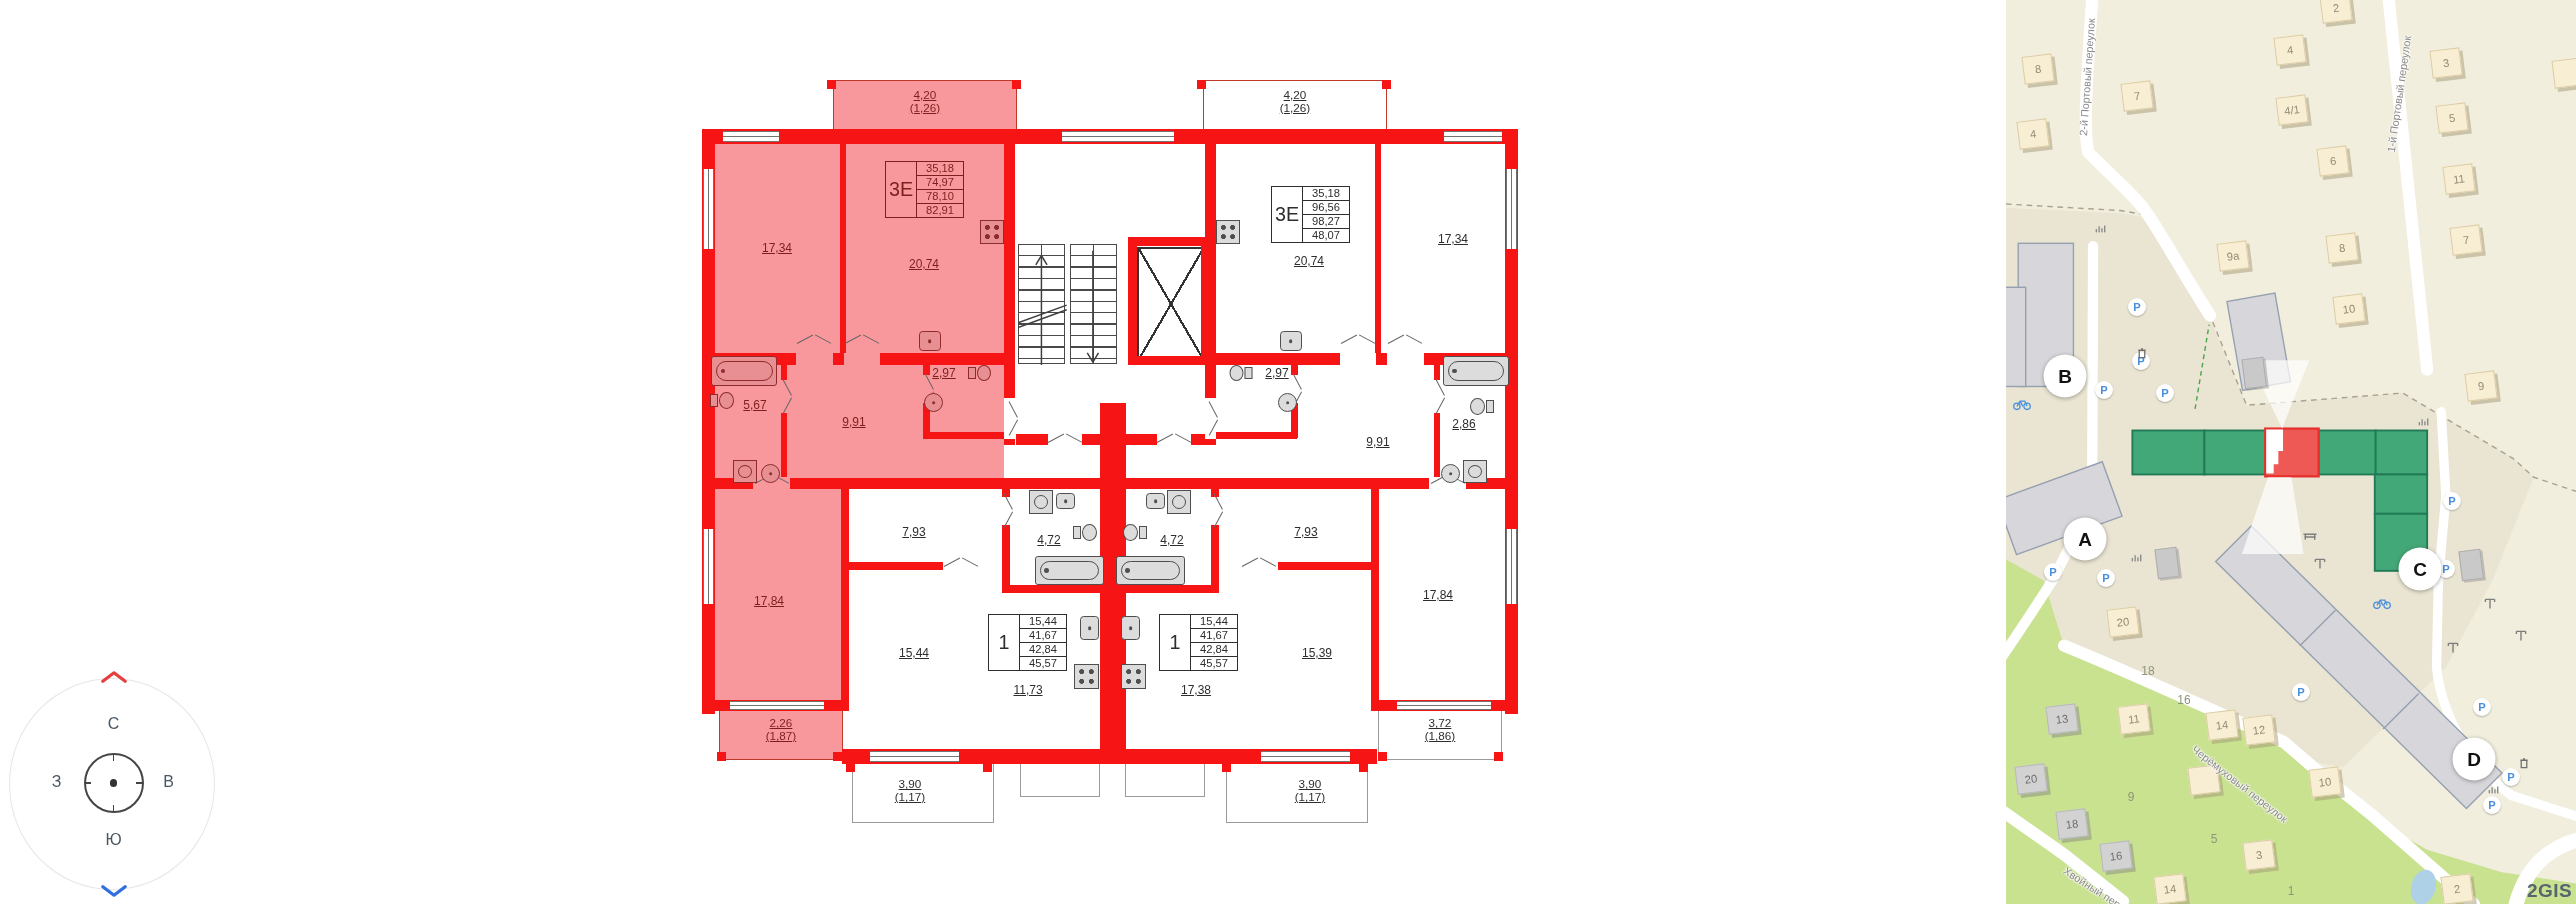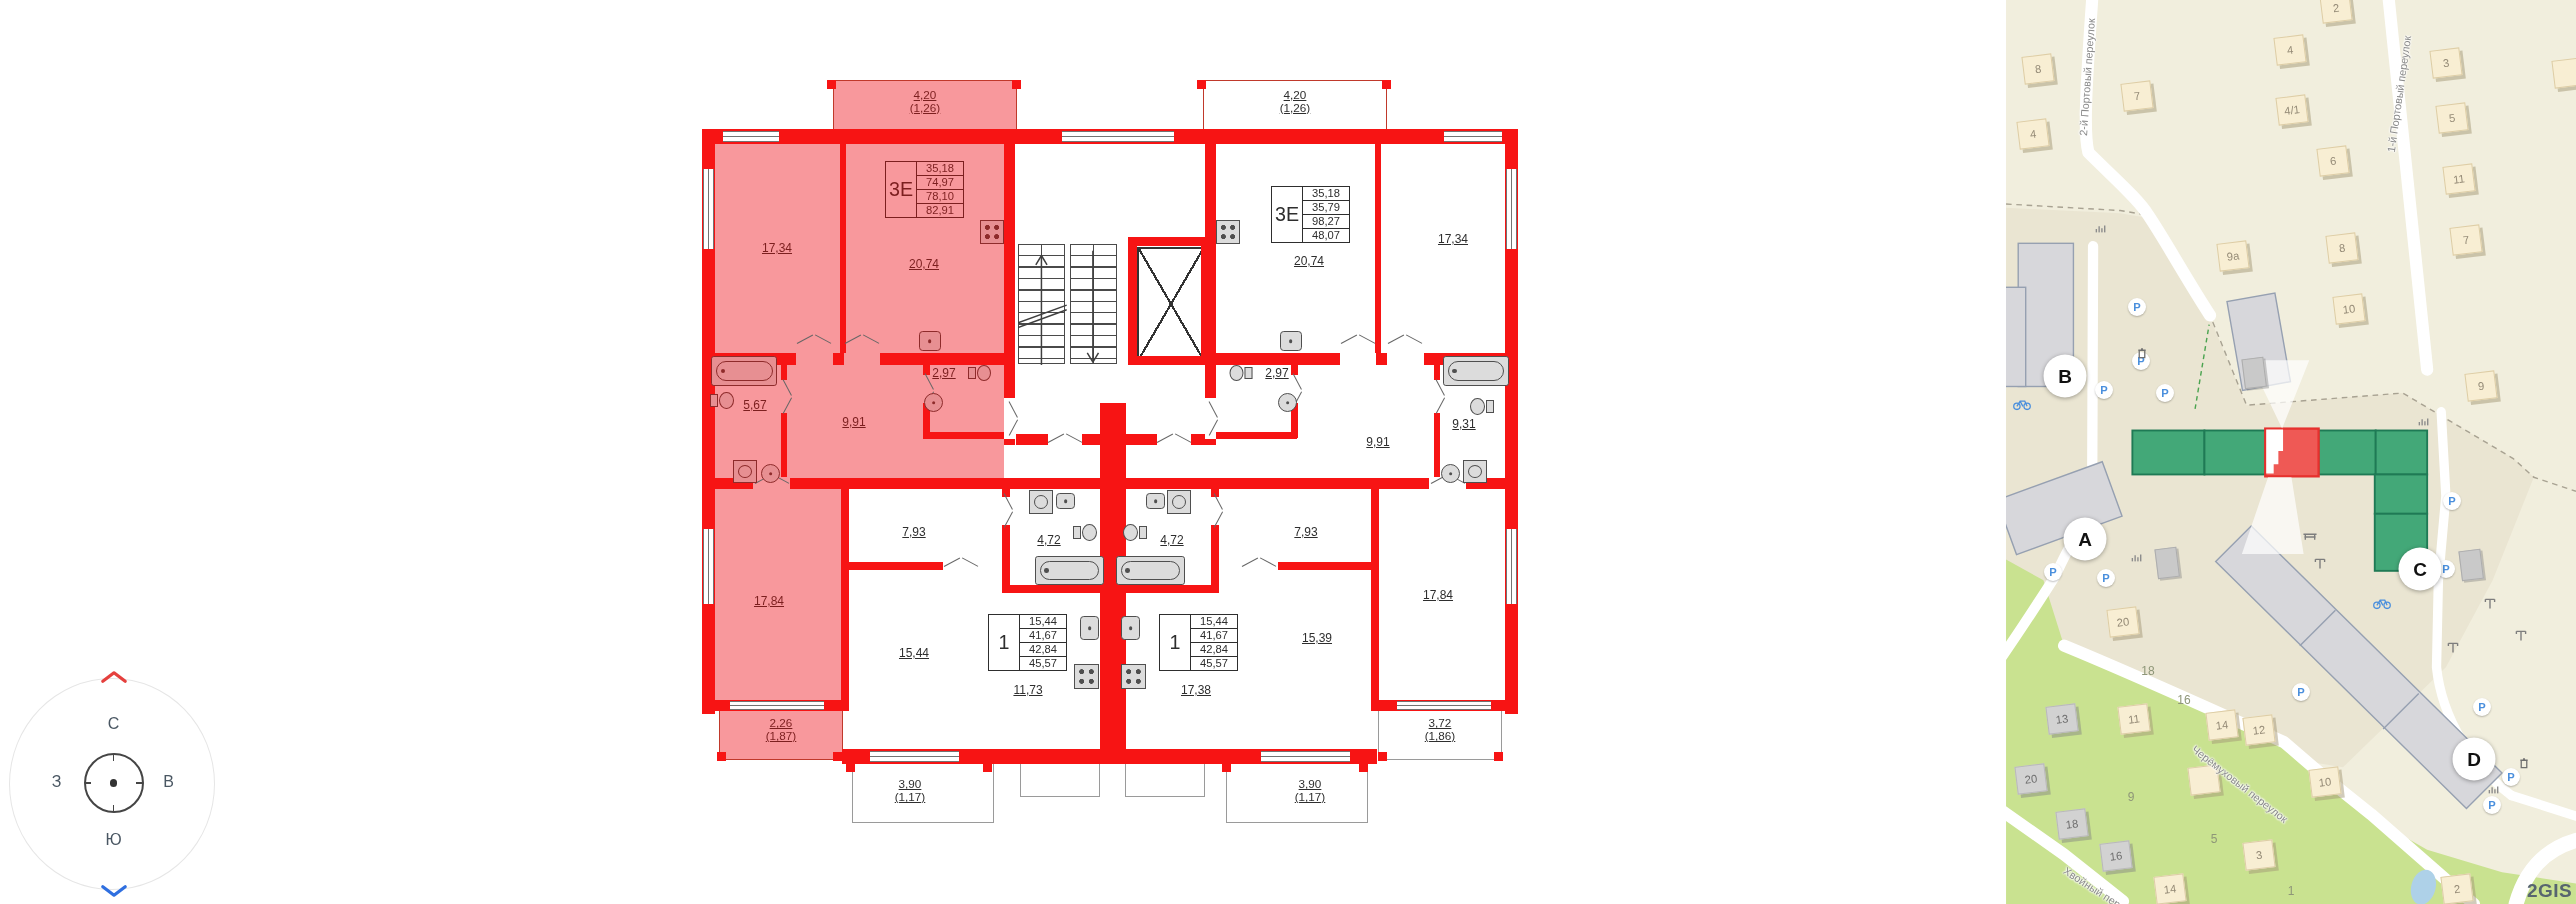--- a/index.html
+++ b/index.html
@@ -158,29 +158,29 @@
           <div>74,97</div>
         <div>78,10</div>
           <div>82,91</div>
       </div>
     </div>
 
     <span class="rl" style="left:607px;top:181px;">20,74</span>
     <span class="rl" style="left:751px;top:159px;">17,34</span>
     <span class="rl" style="left:575px;top:293px;">2,97</span>
     <span class="rl" style="left:676px;top:362px;">9,91</span>
-    <span class="rl" style="left:762px;top:344px;">9,31</span>
+    <span class="rl" style="left:762px;top:344px;">2,86</span>
     <span class="rl" style="left:736px;top:515px;">17,84</span>
     <span class="rl2" style="left:593px;top:7.5px;"><span>4,20</span><br><span>(1,26)</span></span>
     <span class="rl2" style="left:738px;top:636px;"><span>3,72</span><br><span>(1,86)</span></span>
     <div class="ptab" style="left:569px;top:106px;">
       <div class="t">3Е</div>
       <div class="rws">
         <div>35,18</div>
-          <div>35,79</div>
+          <div>96,56</div>
         <div>98,27</div>
           <div>48,07</div>
       </div>
     </div>
 
     <span class="rl" style="left:212px;top:452px;">7,93</span>
     <span class="rl" style="left:212px;top:573px;">15,44</span>
     <span class="rl" style="left:347px;top:460px;">4,72</span>
     <span class="rl" style="left:326px;top:610px;">11,73</span>
     <span class="rl2" style="left:208px;top:697px;"><span>3,90</span><br><span>(1,17)</span></span>
@@ -188,21 +188,21 @@
       <div class="t">1</div>
       <div class="rws">
         <div>15,44</div>
           <div>41,67</div>
         <div>42,84</div>
           <div>45,57</div>
       </div>
     </div>
 
     <span class="rl" style="left:604px;top:452px;">7,93</span>
-    <span class="rl" style="left:615px;top:558px;text-align:center;">15,39</span>
+    <span class="rl" style="left:615px;top:573px;text-align:center;">15,39</span>
     <span class="rl" style="left:470px;top:460px;">4,72</span>
     <span class="rl" style="left:494px;top:610px;">17,38</span>
     <span class="rl2" style="left:608px;top:697px;"><span>3,90</span><br><span>(1,17)</span></span>
     <div class="ptab" style="left:457px;top:534px;">
       <div class="t">1</div>
       <div class="rws">
         <div>15,44</div>
           <div>41,67</div>
         <div>42,84</div>
           <div>45,57</div>

